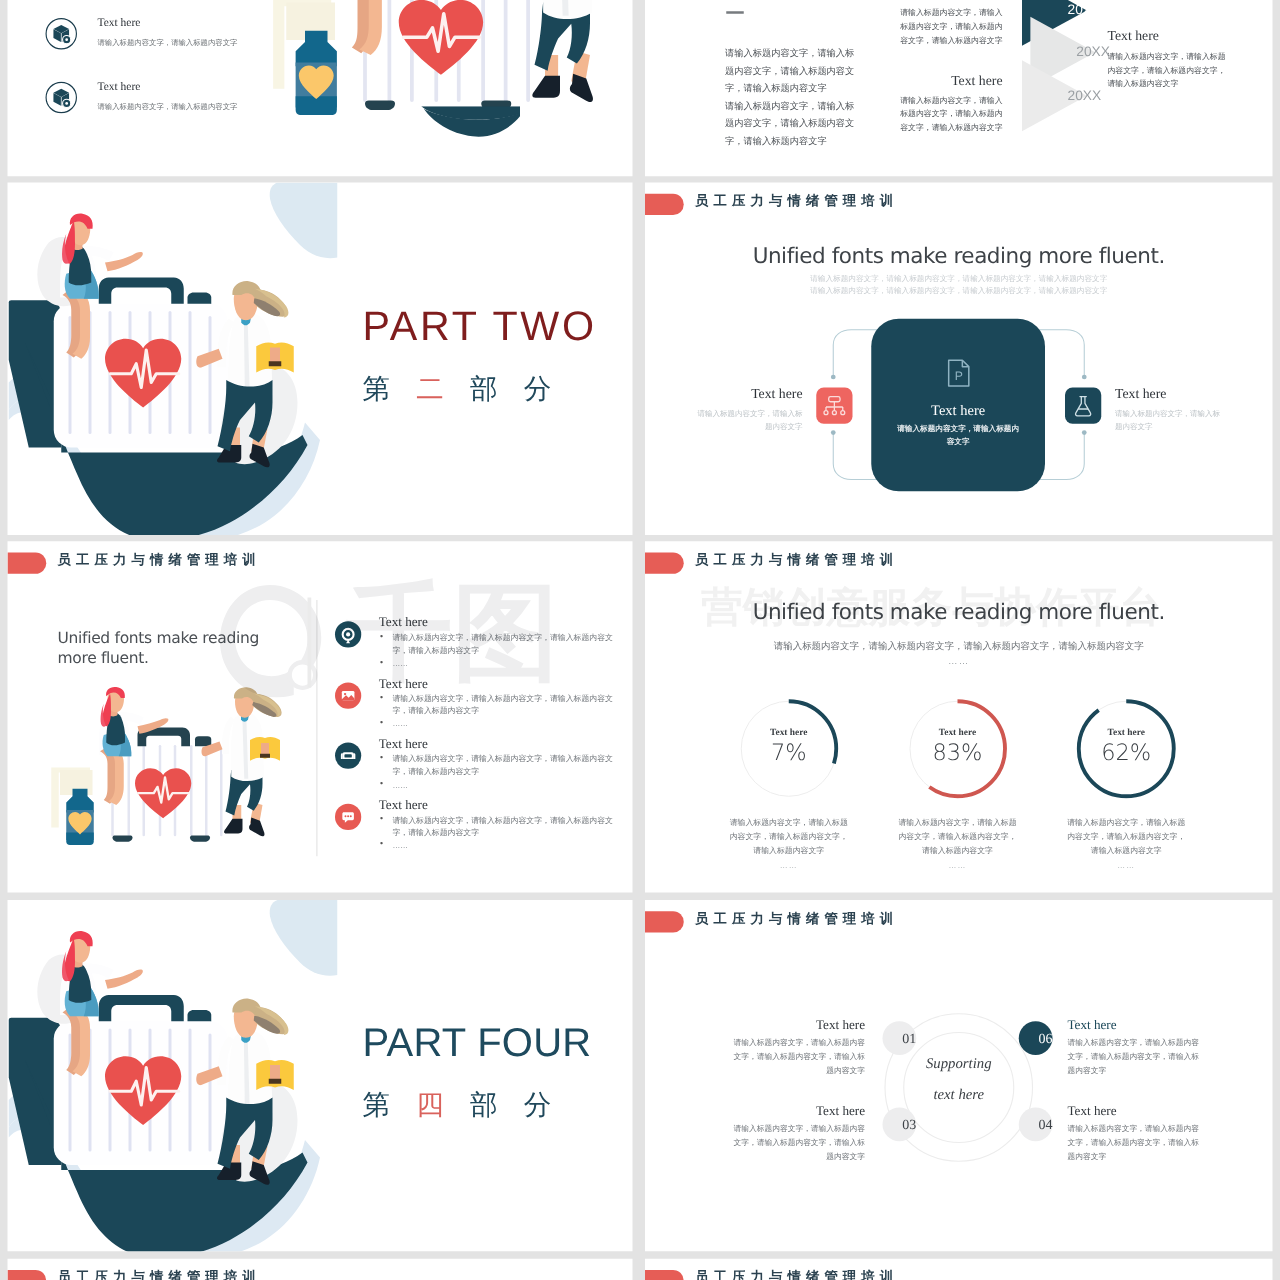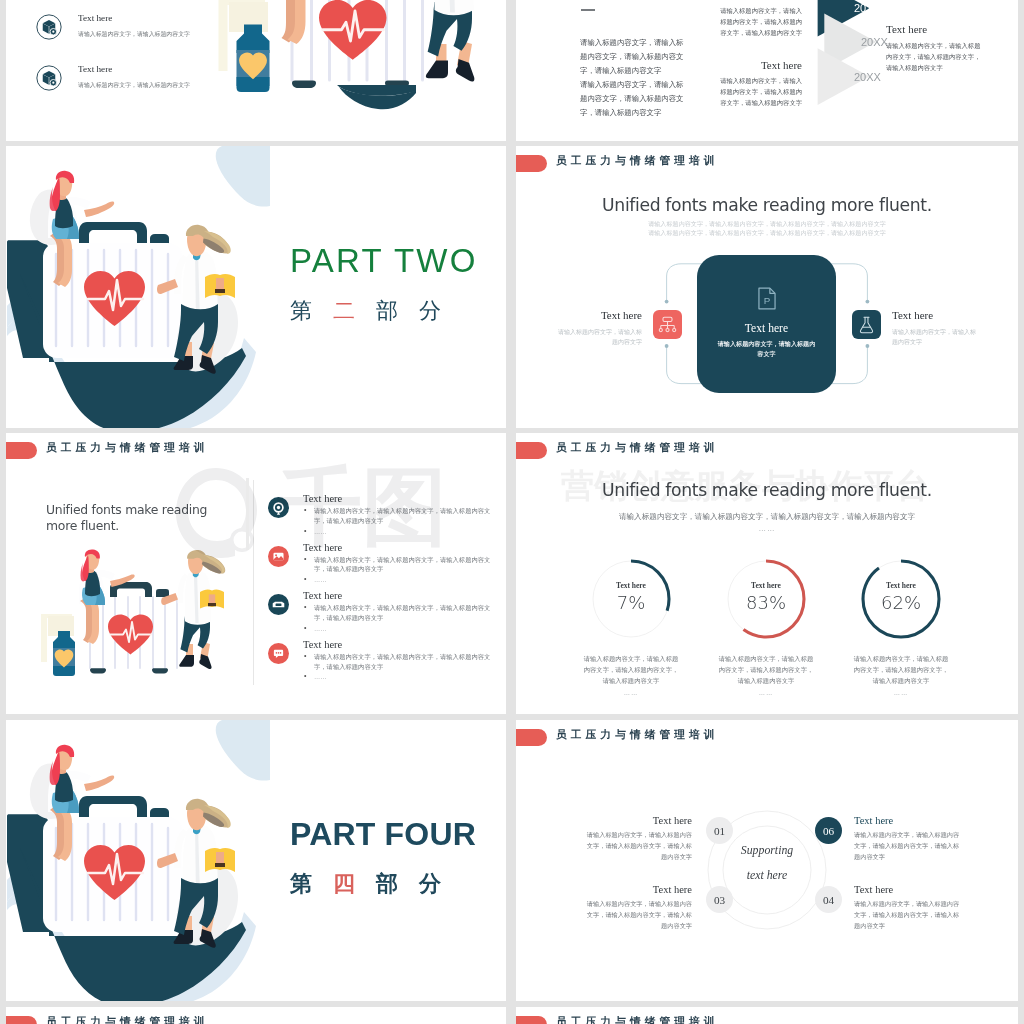--- a/index.html
+++ b/index.html
@@ -88,21 +88,21 @@
   .rg-ring .v{position:absolute;left:0;right:0;top:33px;text-align:center;font-size:18px;
               color:#3a3f44;font-weight:300;font-family:"DejaVu Sans",sans-serif;}
   .rg-cap{margin-top:14px;text-align:center;font-size:6.3px;color:#6f7479;line-height:1.78;width:95px;margin-left:27.5px;}
   .rg-cap .el{letter-spacing:1px;color:#9aa0a4;}
 
 
   
   .cc-wrap{position:absolute;left:0;top:0;width:502px;height:281px;}
   .cc-num{position:absolute;width:27px;height:27px;border-radius:50%;background:#ededee;
           color:#3e4348;font-size:11.2px;font-family:"Liberation Serif",serif;
-          display:flex;align-items:center;justify-content:center;}
+          display:flex;align-items:center;justify-content:flex-end;}
   .cc-num.on{background:#1b4758;color:#fff;}
   .cc-txt{position:absolute;width:108px;}
   .cc-txt.l{text-align:right;}
   .cc-txt.r{text-align:left;}
   .cc-txt .t{font-size:10.5px;color:#33383d;font-family:"Liberation Serif",serif;margin-bottom:4px;}
   .cc-txt.on .t{color:#1b4758;}
   .cc-txt .d{font-size:6.2px;color:#6f7479;line-height:1.75;}
   .cc-ctr{position:absolute;left:201px;top:118px;width:100px;text-align:center;
           font-size:11.8px;color:#3a3f44;font-family:"Liberation Serif",serif;line-height:2.1;font-style:italic;}
 
@@ -128,24 +128,24 @@
   .wm-bar{position:absolute;left:246px;top:478px;width:2.5px;height:72px;background:#ebebeb;}
   .wm-l1{position:absolute;left:517px;top:469px;font-size:33px;color:#f1f1f1;
          font-weight:bold;letter-spacing:0.5px;line-height:1;margin-left:44px;}
   .wm-l2{position:absolute;left:517px;top:517px;font-size:33px;color:#f1f1f1;
          font-weight:bold;letter-spacing:0.5px;line-height:1;}
 
   
   .part-art{position:absolute;left:0;top:0;width:264px;height:282px;}
   .part-art svg{display:block;}
   .part-txt{position:absolute;left:284px;top:98px;}
-  .part-en{font-size:33px;letter-spacing:2.2px;color:#15803d;white-space:nowrap;line-height:1;font-weight:300;}
-  .part-en.bold{font-weight:bold;letter-spacing:0.2px;color:#1e4a5e;font-size:32px;}
+  .part-en{font-size:33px;letter-spacing:2.2px;color:#7f1d1d;white-space:nowrap;line-height:1;font-weight:300;}
+  .part-en.bold{font-weight:normal;letter-spacing:0.2px;color:#1e4a5e;font-size:32px;}
   .part-cn{margin-top:23px;font-size:22px;color:#20485b;letter-spacing:21px;white-space:nowrap;line-height:1;}
-  .part-cn.bold{font-weight:bold;}
+  .part-cn.bold{font-weight:normal;}
   .part-cn .ac{color:#d9625c;}
 </style>
 </head>
 <body>
 
 <div class="stage">
 
   <div class="panel p-l r0">
     <div class="tl-list">
       <div class="tl-item">

